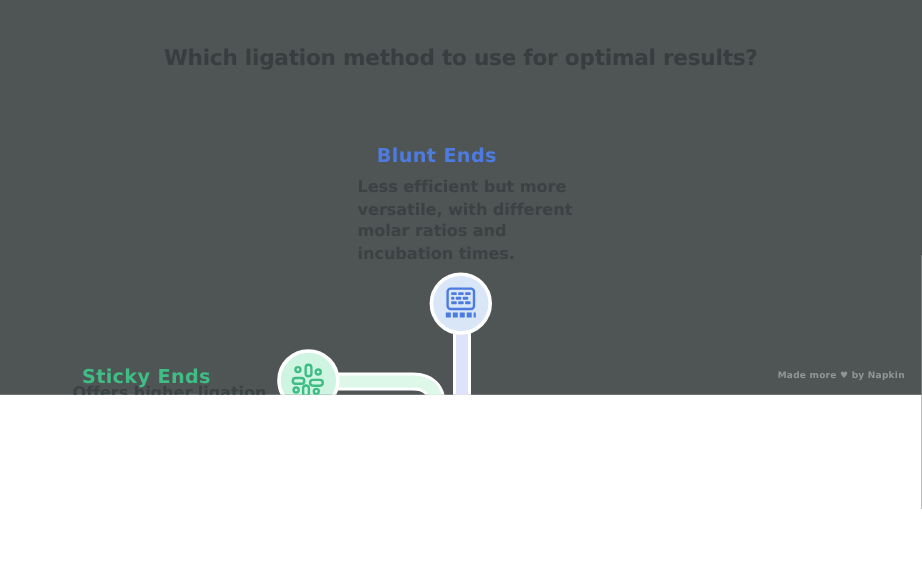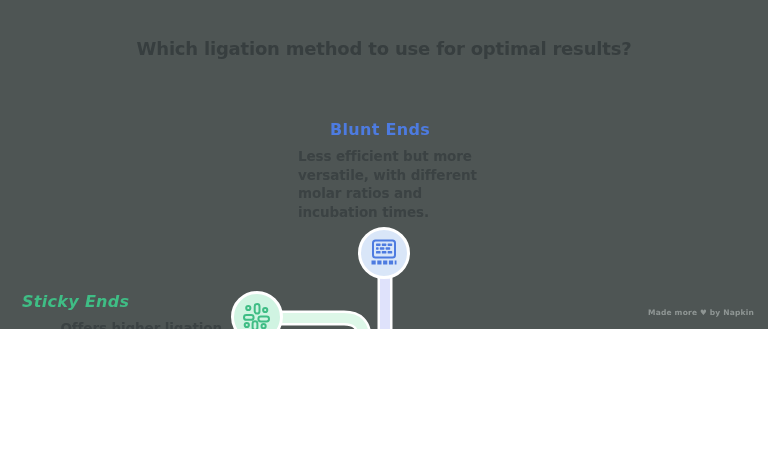--- a/index.html
+++ b/index.html
@@ -42,29 +42,28 @@
   .icon-blunt-stroke { stroke: var(--blunt-accent, #4d7be0); fill: none; }
   .icon-blunt-fill { fill: var(--blunt-accent, #4d7be0); }
   .icon-sticky-stroke { stroke: var(--sticky-accent, #3fbd85); fill: none; }
   .node-label {
     position: absolute;
     font-size: 16px;
     font-weight: 800;
     letter-spacing: 0.3px;
   }
   .label-blunt {
-    left: 294px; top: 120px; width: 172px;
-    text-align: center;
+    left: 314px; top: 120px; width: 172px;
+    text-align: left;
     color: var(--blunt-accent, #4d7be0);
   }
   .label-sticky {
-    left: 22px; top: 292px; width: 200px;
-    text-align: left;
+    left: 22px; top: 304px; width: 200px;
+    text-align: center;
     color: var(--sticky-accent, #3fbd85);
-    font-style: italic;
   }
   .node-desc {
     position: absolute;
     font-size: 13.5px;
     font-weight: 700;
     line-height: 18.7px;
     letter-spacing: -0.1px;
     color: var(--body-text, #3b4243);
     white-space: pre;
   }

